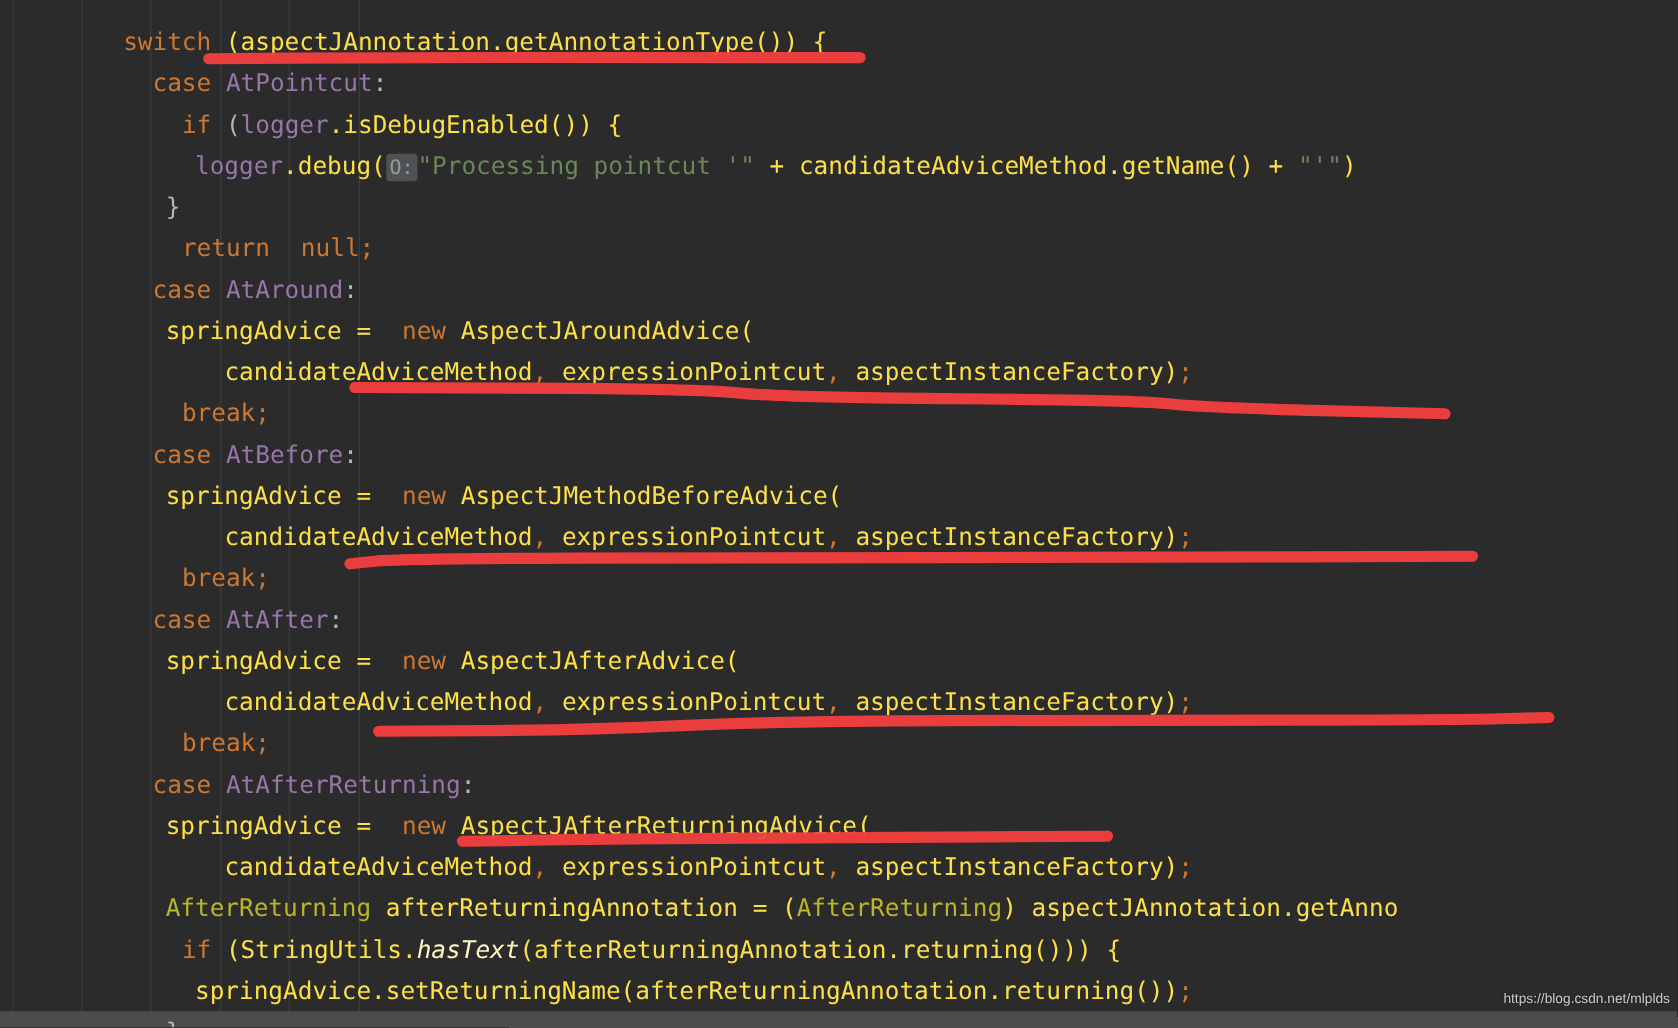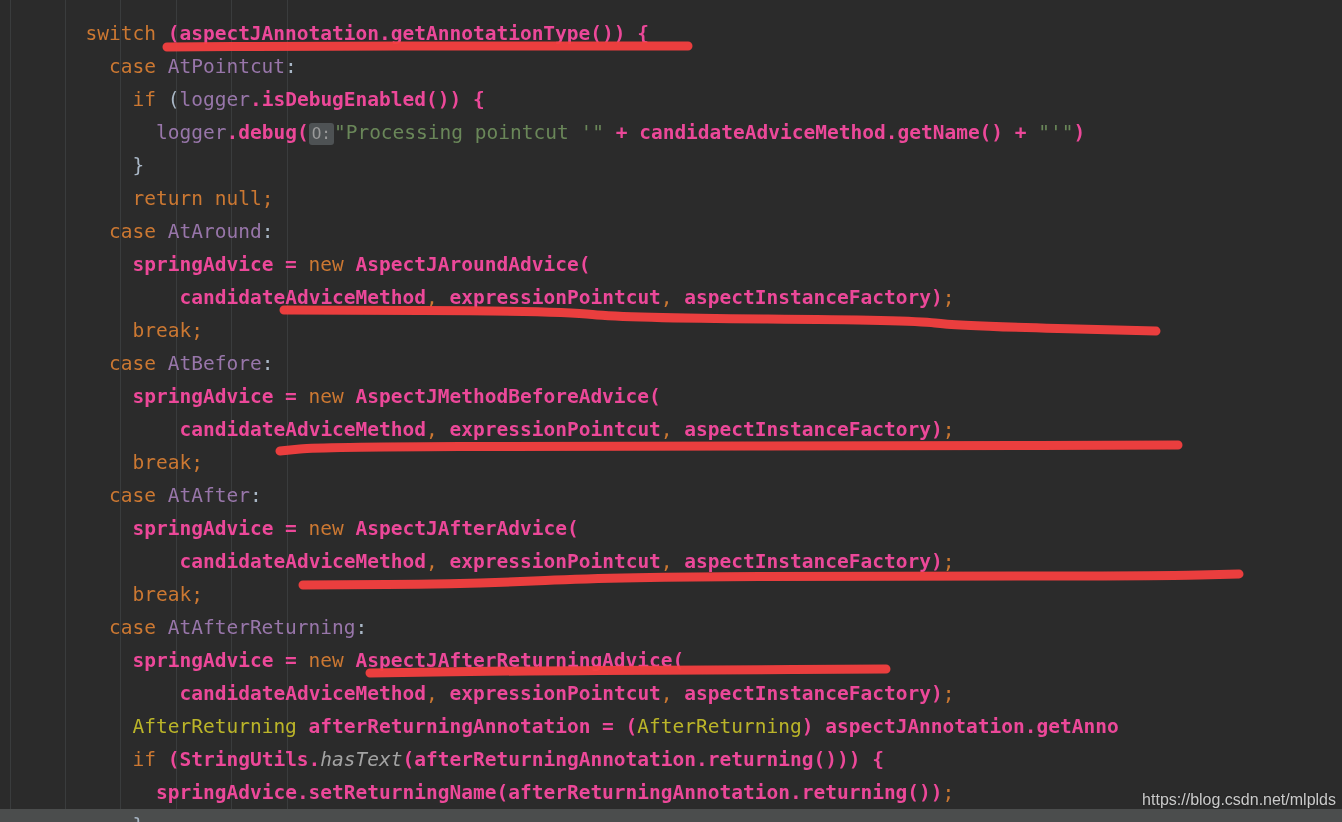--- a/index.html
+++ b/index.html
@@ -44,27 +44,27 @@
     height: 33px;
     line-height: 33px;
     white-space: pre;
     padding-left: 0px;
   }
   .line.selected {
     background: #4b4d4d;
   }
 
   
-  .kw        { color: #cc7832; }
-  .ident     { color: #ec4899; font-weight: bold; }
+  .kw        { color: #cc7832; margin-left: 13px; }
+  .ident     { color: #fde047; }
   .field     { color: #9876aa; }
   .enumc     { color: #9876aa; }
   .str       { color: #6a8759; }
   .annot     { color: #bbb529; }
-  .stat      { color: #a3a3a3; font-style: italic; }
+  .stat      { color: #fef9c3; font-style: italic; }
   .punct     { color: #a9b7c6; }
   .semi      { color: #cc7832; }
   .comma     { color: #cc7832; }
 
   
   .hint {
     background: #4e5254;
     color: #9a9a9a;
     border-radius: 3px;
     font-size: 16px;
@@ -82,21 +82,21 @@
   }
 
   
   #watermark {
     position: absolute;
     right: 6px;
     bottom: 6px;
     color: #d8d8d8;
     opacity: .92;
     font-family: "Liberation Sans", sans-serif;
-    font-size: 16px;
+    font-size: 11px;
     letter-spacing: 0px;
     text-shadow: 0 0 2px rgba(0,0,0,.5);
   }
 </style>
 </head>
 <body>
 
 <div id="editor">
 
   <div id="guides">

